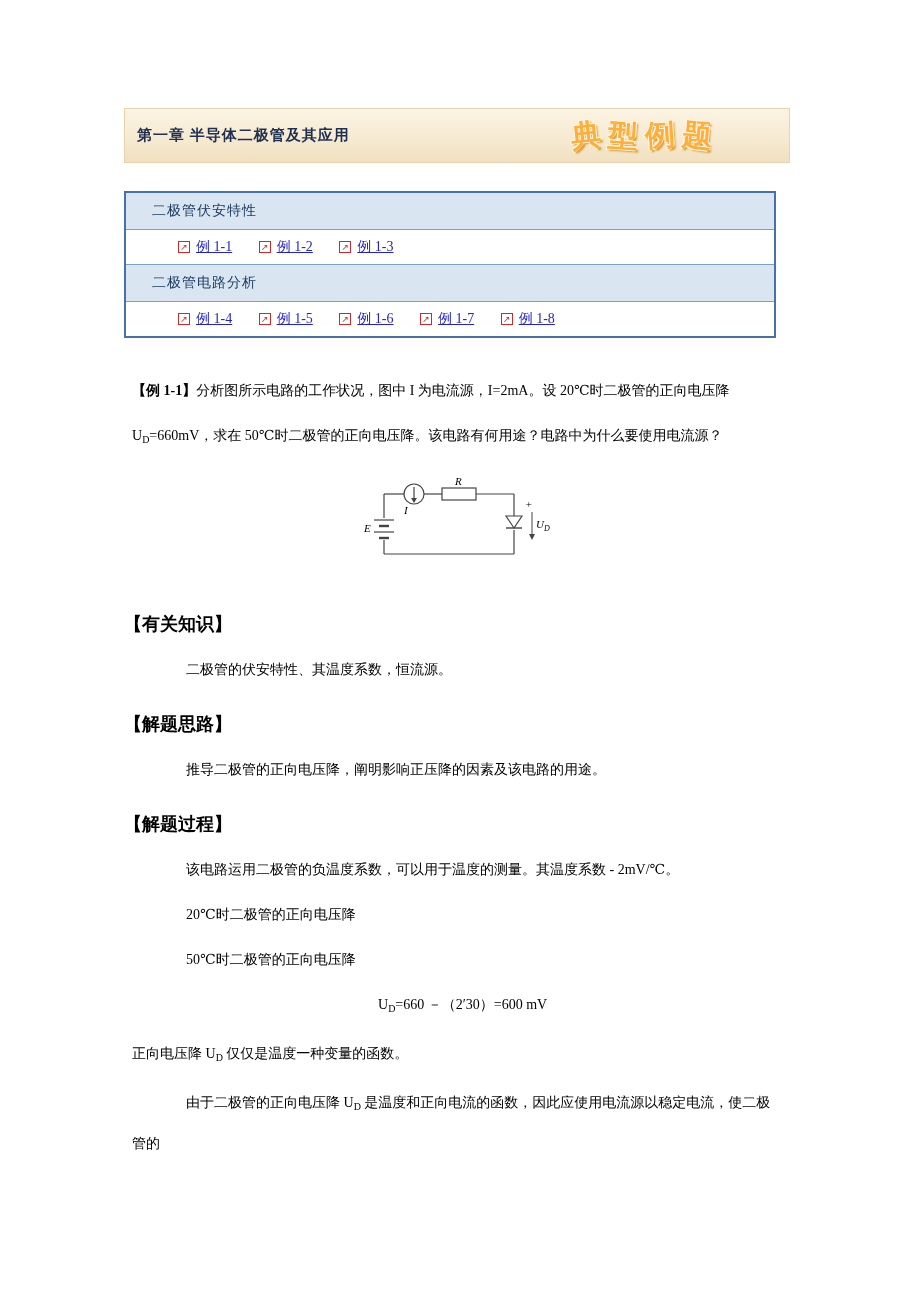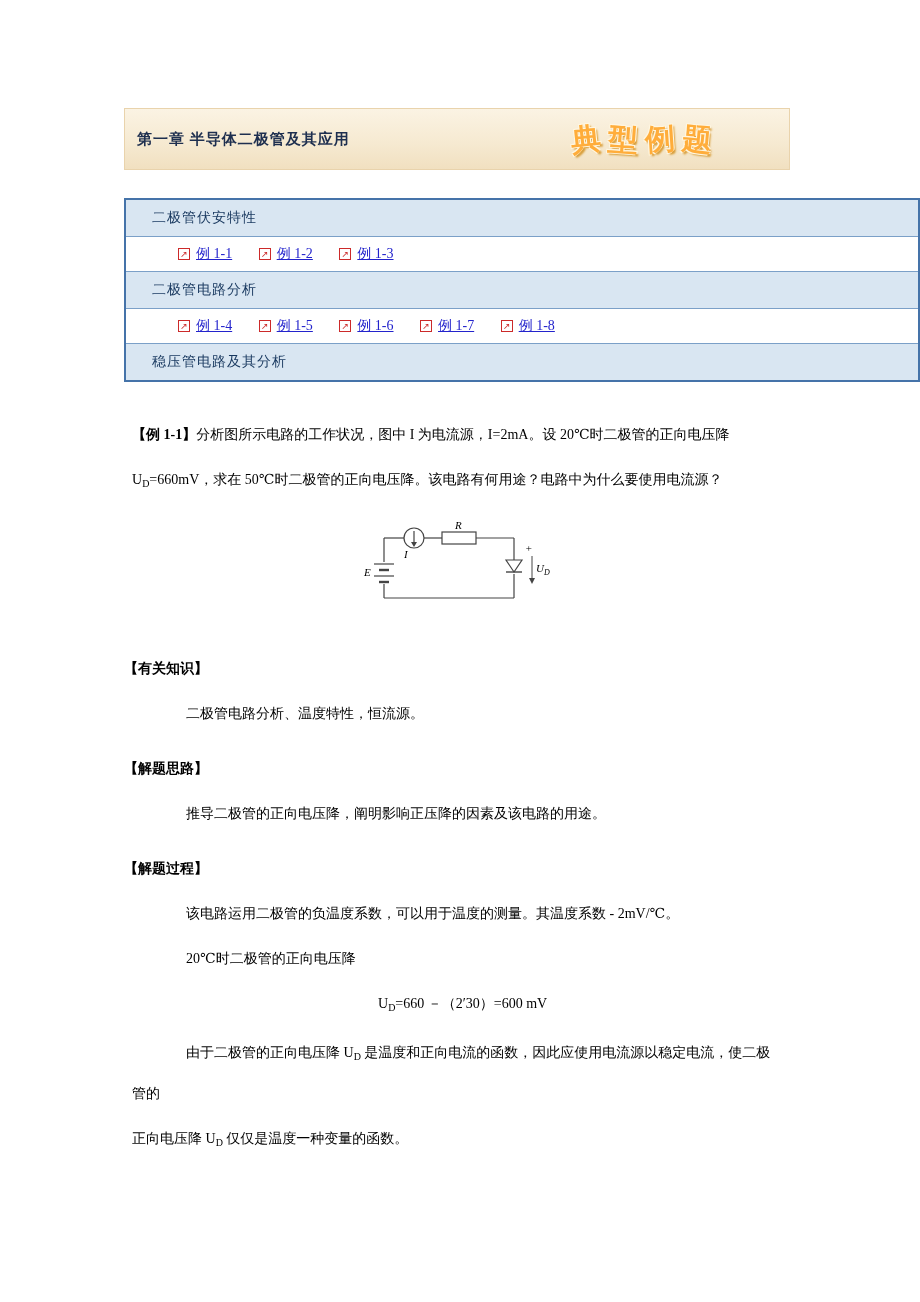--- a/index.html
+++ b/index.html
@@ -6,21 +6,21 @@
   body{
     width:920px;min-height:1302px;
     font-family:"Liberation Serif","DejaVu Serif",serif;
     color:#000;
   }
   .page{position:relative;width:920px;min-height:1302px;}
   .content{width:666px;margin-left:124px;padding-top:108px;padding-bottom:60px;}
 
   
   .banner{
-    height:62px;box-sizing:border-box;
+    height:55px;box-sizing:border-box;
     background:linear-gradient(180deg,#FBF3E3 0%,#F6EAD2 55%,#F1E0C0 100%);
     border:1px solid #E9D3AC;
     display:flex;align-items:center;justify-content:space-between;
     padding:0 12px;
   }
   .banner-title{font-size:15px;font-weight:bold;color:#1E2F4F;letter-spacing:1px;}
   .logo{
     font-family:"DejaVu Sans","Liberation Sans",sans-serif;
     font-weight:bold;font-size:30px;letter-spacing:7px;
     color:#FFAD3B;margin-right:58px;
@@ -28,21 +28,21 @@
                  2px 2px 2px #D79B33;
   }
   .logo span{display:inline-block;}
   .logo span:nth-child(1){transform:rotate(-6deg);}
   .logo span:nth-child(2){transform:rotate(4deg) translateY(1px);}
   .logo span:nth-child(3){transform:rotate(-4deg);}
   .logo span:nth-child(4){transform:rotate(5deg) translateY(1px);}
 
   
   table.nav{
-    margin-top:28px;width:796px;border-collapse:collapse;
+    margin-top:28px;width:652px;border-collapse:collapse;
     border:2px solid #4573A9;
   }
   table.nav td{border:1px solid #7BA0C8;font-size:14px;}
   td.section-title{
     background:#D9E6F2;color:#17375E;
     padding:9px 0 9px 26px;letter-spacing:1px;
   }
   td.links-cell{background:#ffffff;padding:8px 0 8px 52px;}
   .link-item{margin-right:23px;white-space:nowrap;}
   .ext-icon{
@@ -52,21 +52,21 @@
     margin-right:6px;vertical-align:1px;
     font-family:"DejaVu Sans",sans-serif;
   }
   a.example-link{color:#2323CC;text-decoration:underline;font-size:14px;}
 
   
   .para{font-size:14px;line-height:37px;margin:8px;}
   .problem{margin-top:34px;}
   .tag{font-weight:bold;}
   .subD{font-size:10px;vertical-align:-3px;}
-  .heading{font-size:14px;font-weight:bold;line-height:37px;margin:0;}
+  .heading{font-size:18px;font-weight:bold;line-height:37px;margin:0;}
   .mt-knowledge{margin-top:28px;}
   .mt-block{margin-top:18px;}
   .indent{padding-left:54px;}
   .formula{padding-left:246px;}
   .hang{ text-indent:54px;}
 
   
   .figure{margin-top:16px;text-align:center;}
   .figure svg{display:inline-block;}
   .circ-label{font-style:italic;font-size:11px;font-family:"Liberation Serif",serif;}
@@ -101,23 +101,20 @@
         <td class="section-title">二极管电路分析</td>
       </tr>
       <tr>
         <td class="links-cell">
           <span class="link-item"><span class="ext-icon">↗</span><a href="#" class="example-link">例 1-4</a></span>
           <span class="link-item"><span class="ext-icon">↗</span><a href="#" class="example-link">例 1-5</a></span>
           <span class="link-item"><span class="ext-icon">↗</span><a href="#" class="example-link">例 1-6</a></span>
           <span class="link-item"><span class="ext-icon">↗</span><a href="#" class="example-link">例 1-7</a></span>
           <span class="link-item"><span class="ext-icon">↗</span><a href="#" class="example-link">例 1-8</a></span>
         </td>
-      </tr>
-      <tr>
-        <td class="section-title">稳压管电路及其分析</td>
       </tr>
     </tbody>
       </table>
 
     <div class="problem">
       <div class="para"><span class="tag">【例 1-1】</span><span>分析图所示电路的工作状况，图中 I 为电流源，I=2mA。设 20℃时二极管的正向电压降</span></div>
       <div class="para"><span>U</span><span class="subD">D</span><span>=660mV，求在 50℃时二极管的正向电压降。该电路有何用途？电路中为什么要使用电流源？</span></div>
     </div>
 
     <div class="figure">
@@ -155,26 +152,27 @@
           <line x1="144" y1="54" x2="160" y2="54" stroke="#444" stroke-width="1.4"></line>
         </g>
         <text x="163" y="34" class="circ-label">+</text>
         <line x1="170" y1="38" x2="170" y2="62" stroke="#444" stroke-width="1"></line>
         <polygon points="167,60 173,60 170,66" fill="#444"></polygon>
         <text x="174" y="54" class="circ-label"><tspan>U</tspan><tspan class="circ-sub" dy="3">D</tspan></text>
       </svg>
     </div>
 
     <div class="heading mt-knowledge">【有关知识】</div>
-    <div class="para indent">二极管电路分析、温度特性，恒流源。</div>
+    <div class="para indent">二极管的伏安特性、其温度系数，恒流源。</div>
 
     <div class="heading mt-block">【解题思路】</div>
     <div class="para indent">推导二极管的正向电压降，阐明影响正压降的因素及该电路的用途。</div>
 
     <div class="heading mt-block">【解题过程】</div>
     <div class="para indent">该电路运用二极管的负温度系数，可以用于温度的测量。其温度系数 - 2mV/℃。</div>
     <div class="para indent">20℃时二极管的正向电压降</div>
+    <div class="para indent">50℃时二极管的正向电压降</div>
     <div class="para formula"><span>U</span><span class="subD">D</span><span>=660 －（2′30）=600 mV</span></div>
+    <div class="para"><span>正向电压降 U</span><span class="subD">D</span><span> 仅仅是温度一种变量的函数。</span></div>
     <div class="para hang"><span>由于二极管的正向电压降 U</span><span class="subD">D</span><span> 是温度和正向电流的函数，因此应使用电流源以稳定电流，使二极管的</span></div>
-    <div class="para"><span>正向电压降 U</span><span class="subD">D</span><span> 仅仅是温度一种变量的函数。</span></div>
 
   </div>
 </div>
 
 </body></html>

